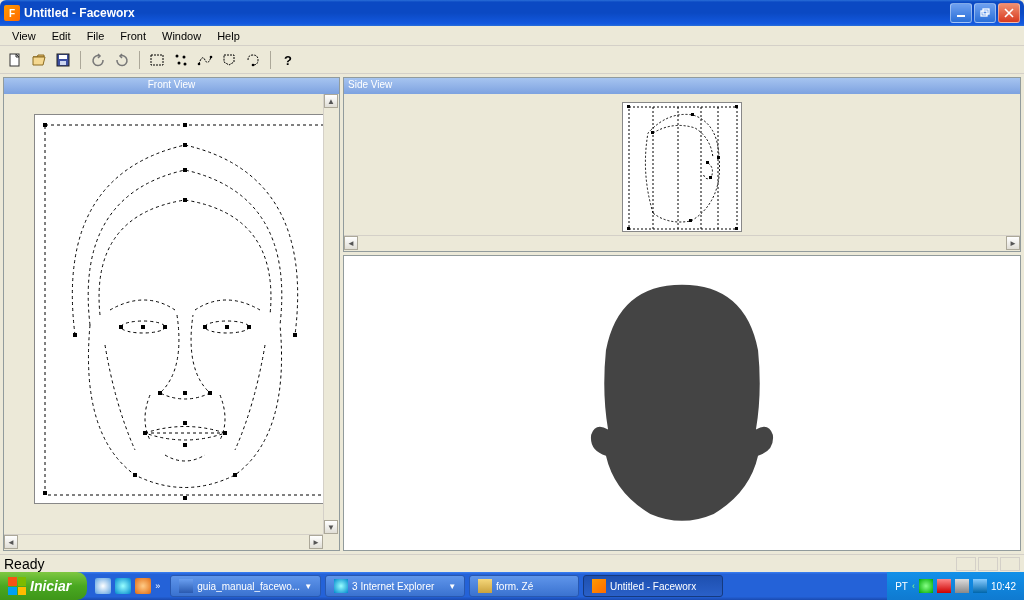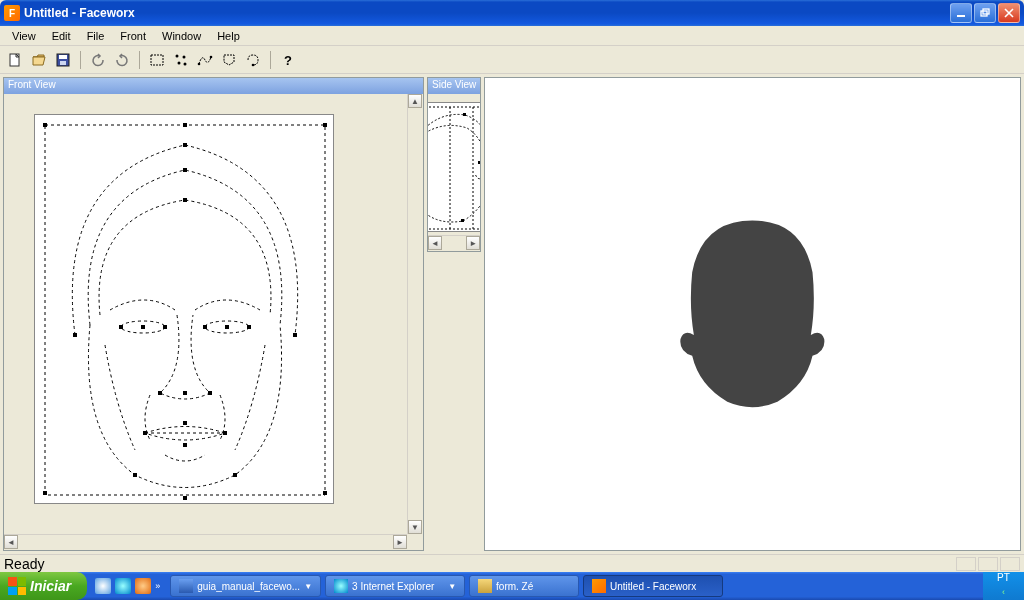--- a/index.html
+++ b/index.html
@@ -18,22 +18,22 @@
   .menubar { height: 20px; background:#ece9d8; display:flex; align-items:center; font-size:11px; padding:0 4px; border-bottom:1px solid #d4d0c8;}
   .menubar .menu-item { padding:2px 8px; cursor:default;}
 
   
   .toolbar { height: 28px; background:#ece9d8; display:flex; align-items:center; padding:0 4px; gap:2px; border-bottom:1px solid #d4d0c8;}
   .tool-btn { width:22px; height:22px; display:flex;align-items:center;justify-content:center; border:1px solid transparent; }
   .tool-sep{width:1px; height:18px; background:#aca899; margin:0 4px;}
 
   
   .workspace { height: calc(600px - 26px - 20px - 28px - 18px - 28px); display:flex; gap:3px; padding:3px; background:#ece9d8;}
-  .col-left{width:421px; display:flex;flex-direction:column;}
-  .col-right{flex:1; display:flex;gap:3px;}
+  .col-left{width:337px; display:flex;flex-direction:column;text-align:center;}
+  .col-right{flex:1; display:flex;flex-direction:column; gap:3px;}
   .panel{border:1px solid #919b9c; background:#ece9d8; display:flex;flex-direction:column;}
   .panel-title{height:16px; background:linear-gradient(to bottom,#a6c4f0,#7da2e0); color:#fff; font-size:10px; padding:1px 4px;}
   .panel-body{flex:1; background:#ece9d8; position:relative; overflow:hidden;}
   .scroll-v{position:absolute;right:0;top:0;bottom:16px;width:16px;background:#ece9d8;border-left:1px solid #d4d0c8;}
   .scroll-h{position:absolute;left:0;bottom:0;right:16px;height:16px;background:#ece9d8;border-top:1px solid #d4d0c8;}
   .scroll-corner{position:absolute;right:0;bottom:0;width:16px;height:16px;background:#ece9d8;}
   .scroll-btn{width:14px;height:14px;background:linear-gradient(#fff,#e0ded6);border:1px solid #aca899;display:flex;align-items:center;justify-content:center;font-size:8px;color:#555;position:absolute;}
   .canvas{position:absolute;background:#fff;border:1px solid #888;}
 
   
@@ -48,21 +48,21 @@
   .taskbar{height:28px;background:linear-gradient(to bottom,#3c81f3 0%,#2462d8 8%,#2462d8 88%,#1a4ab0 100%);display:flex;align-items:center;font-size:11px;color:#fff;}
   .start-btn{height:28px;padding:0 16px 0 8px;background:linear-gradient(to bottom,#7fc842,#49a821 50%,#3e9619);display:flex;align-items:center;font-weight:bold;font-style:italic;font-size:14px;border-radius:0 10px 10px 0;gap:4px;}
   .start-flag{width:18px;height:18px;display:grid;grid-template:1fr 1fr/1fr 1fr;gap:1px;}
   .start-flag span:nth-child(1){background:#f65314;} .start-flag span:nth-child(2){background:#7cbb00;} .start-flag span:nth-child(3){background:#00a1f1;} .start-flag span:nth-child(4){background:#ffbb00;}
   .quicklaunch{display:flex;gap:4px;padding:0 8px;align-items:center;}
   .ql-icon{width:16px;height:16px;border-radius:2px;}
   .task-item{height:22px;padding:0 8px;border-radius:3px;display:flex;align-items:center;gap:4px;margin:0 2px;min-width:140px;background:linear-gradient(to bottom,#5f95ea,#3a72d0);border:1px solid #2858b0;font-size:10px;white-space:nowrap;overflow:hidden;}
   .task-item.active{background:linear-gradient(to bottom,#1e50b0,#2a60c8);border:1px solid #153a80;}
   .task-icon{width:14px;height:14px;flex-shrink:0;}
   .task-chevron{font-size:8px;margin-left:auto;}
-  .tray{margin-left:auto;height:28px;background:linear-gradient(to bottom,#1290e9,#0f7ad0);display:flex;align-items:center;padding:0 8px;gap:4px;font-size:10px;flex-direction:column;}
+  .tray{margin-left:auto;height:28px;background:linear-gradient(to bottom,#1290e9,#0f7ad0);display:flex;align-items:center;padding:0 8px;gap:4px;font-size:10px;}
   .tray-icon{width:14px;height:14px;}
 </style>
 </head>
 <body>
 
 <div class="titlebar">
   <span class="app-icon">F</span>
   <span class="title-text">Untitled - Faceworx</span>
   <div class="win-btns">
     <div class="win-btn win-min">

